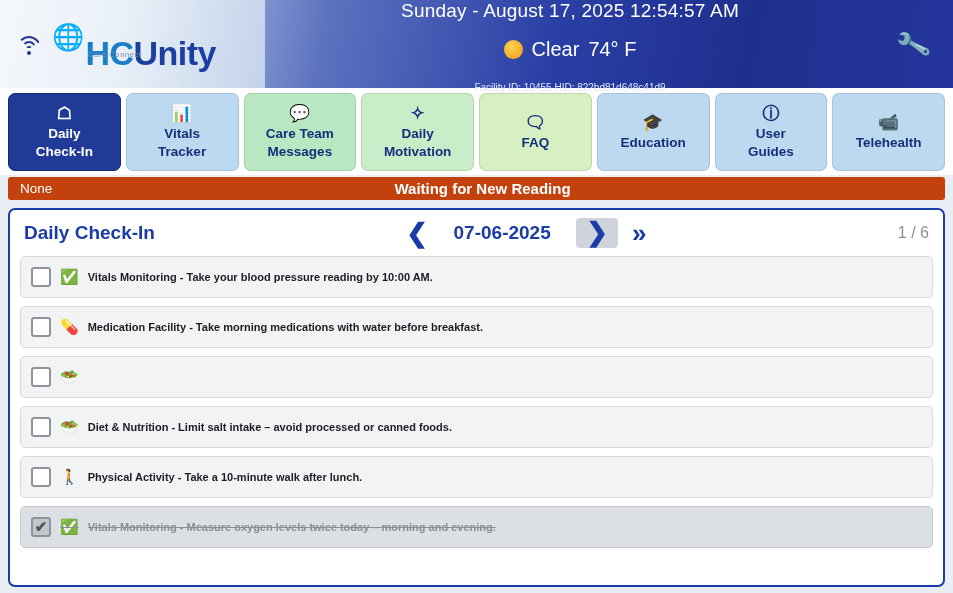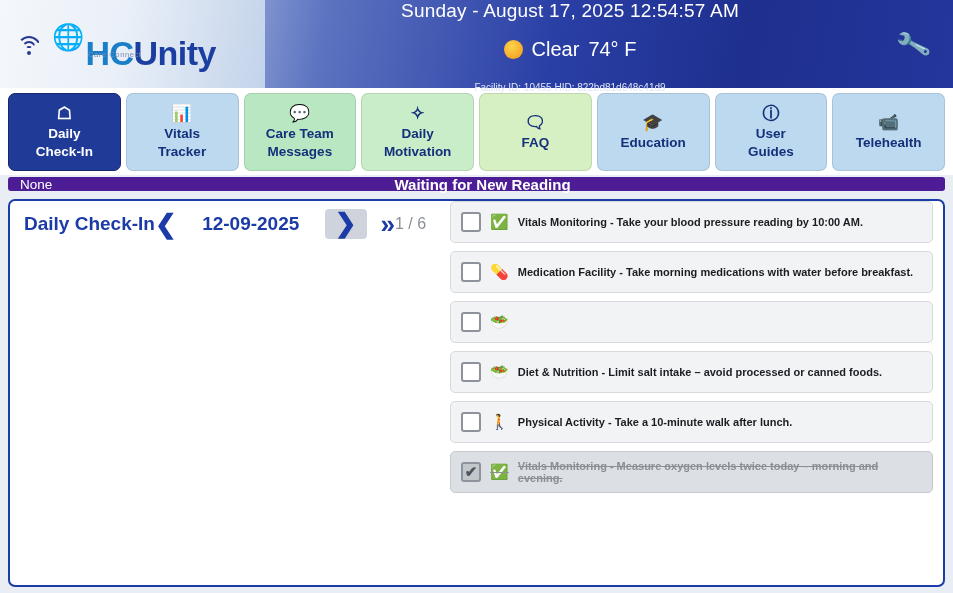--- a/index.html
+++ b/index.html
@@ -158,22 +158,22 @@
   .tab .ticon { font-size: 17px; line-height: 1; margin-bottom: 1px; }
   .tab.active { background: #203a98; color: #ffffff; border-color: #17296e; }
   .tab.blue   { background: #bcd9f0; }
   .tab.green  { background: #b9e7c2; }
   .tab.green2 { background: #c9edc9; }
   .tab.lgreen { background: #d6f0c3; }
 
   
   .statusbar {
     margin: 2px 8px 0 8px;
-    height: 14px;
-    background: #4c1d95;
+    height: 23px;
+    background: #c2410c;
     color: #ffffff;
     border-radius: 3px;
     display: flex;
     align-items: center;
     position: relative;
     flex: 0 0 auto;
   }
   .status-left {
     font-size: 13.5px;
     padding-left: 12px;
@@ -187,21 +187,21 @@
   }
 
   
   .card {
     margin: 8px 8px 6px 8px;
     background: #ffffff;
     border: 2px solid #1b3ba6;
     border-radius: 7px;
     flex: 1 1 auto;
     display: flex;
-    flex-direction: row;
+    flex-direction: column;
     overflow: hidden;
   }
   .card-head {
     display: flex;
     align-items: center;
     height: 46px;
     padding: 0 14px;
     flex: 0 0 auto;
   }
   .card-title {
@@ -364,21 +364,21 @@
   <div class="statusbar">
     <div class="status-left">None</div>
     <div class="status-center">Waiting for New Reading</div>
   </div>
 
   <div class="card">
     <div class="card-head">
       <div class="card-title">Daily Check-In</div>
       <div class="date-nav">
         <span class="chev">❮</span>
-        <span class="date-val">12-09-2025</span>
+        <span class="date-val">07-06-2025</span>
         <span class="chev chev-box">❯</span>
         <span class="chev">»</span>
       </div>
       <div class="page-count">1 / 6</div>
     </div>
 
     <div class="list">
       <div class="task">
         <span class="cb"></span>
         <span class="task-emoji">✅</span>

